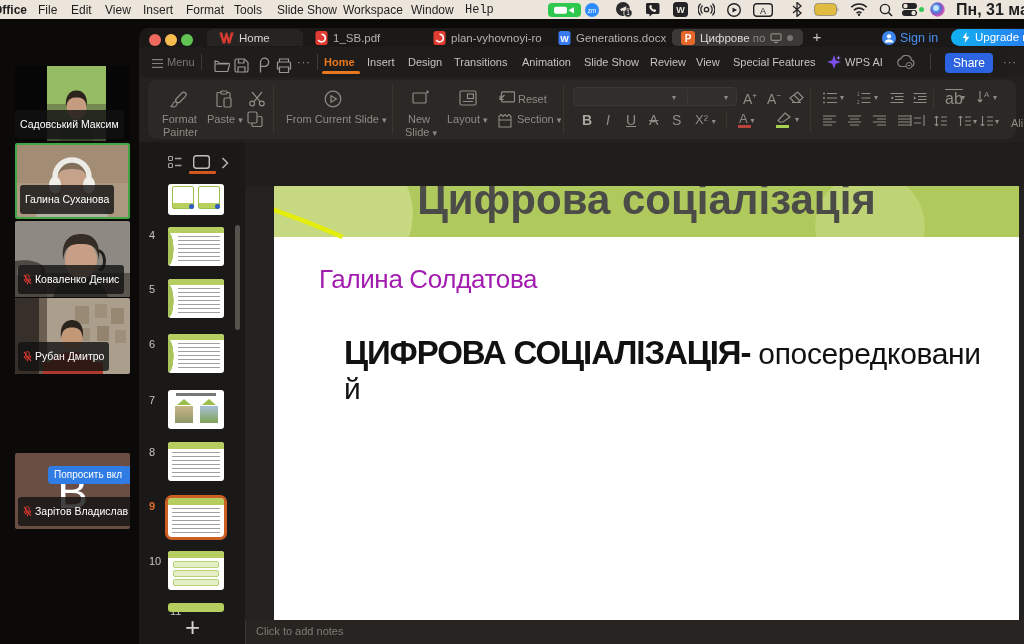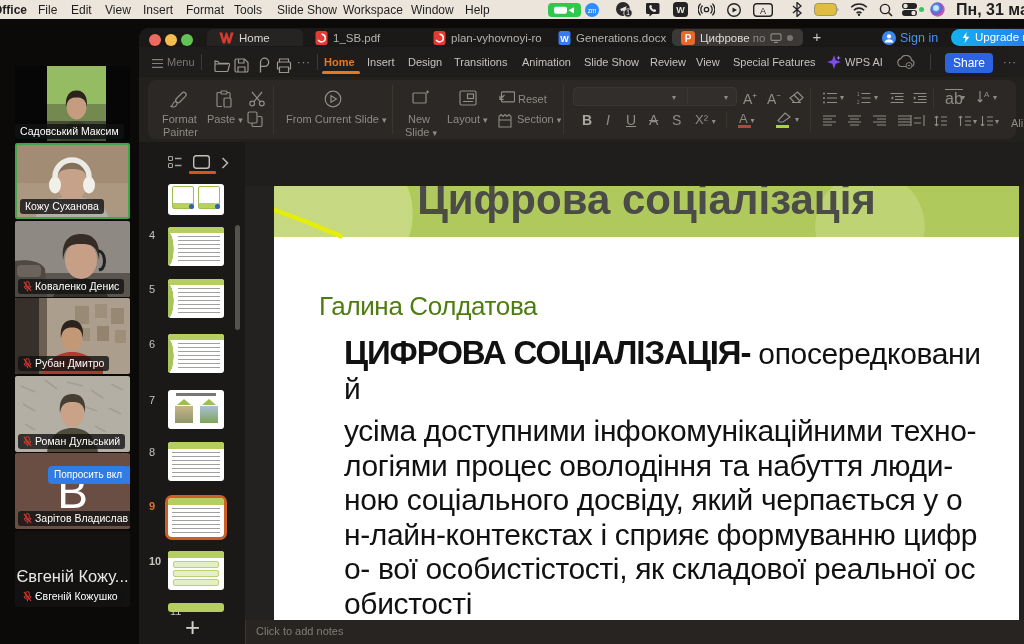--- a/index.html
+++ b/index.html
@@ -9,21 +9,21 @@
 .abs { position:absolute; }
 
 
 #menubar { position:absolute; top:0; left:0; width:1024px; height:19px; background:#ece5dc; }
 #menubar .mi { position:absolute; top:0; height:19px; line-height:20px; font-size:12px; color:#1e1e1e; white-space:nowrap; }
 
 
 #sidebar { position:absolute; top:19px; left:0; width:139px; height:625px; background:#0b0a09; }
 .tile { position:absolute; left:15px; width:115px; overflow:hidden; background:#222; border-radius:2px; }
 .vlabel { position:absolute; left:3px; bottom:3px; background:rgba(18,18,18,0.8); color:#fff;
-  font-size:10.5px; line-height:15px; padding:0 5px; border-radius:3px; white-space:nowrap; display:flex; align-items:center; gap:3px;}
+  font-size:10.5px; line-height:15px; padding:7px 5px; border-radius:3px; white-space:nowrap; display:flex; align-items:center; gap:3px;}
 .micoff { width:9px; height:11px; flex:0 0 auto; }
 
 
 #wpswin { position:absolute; left:139px; top:28px; width:885px; height:616px; background:#201e1c; border-radius:10px 0 0 0; overflow:hidden; }
 #tabbar { position:absolute; left:0; top:0; width:885px; height:19px; background:#1b1918; }
 .tl { position:absolute; top:6px; width:12px; height:12px; border-radius:50%; }
 .tab { position:absolute; top:1px; height:17px; display:flex; align-items:center; gap:5px; font-size:11.5px; color:#b9b5b1; padding:0 9px; border-radius:5px; white-space:nowrap; }
 #ribbon { position:absolute; left:0; top:19px; width:869px; height:30px; background:#1f1d1b; }
 .rmi { position:absolute; top:0; height:30px; line-height:30px; font-size:11px; color:#c6c2be; }
 #toolbar { position:absolute; left:0; top:49px; width:885px; height:65px; background:#23211e; }
@@ -49,21 +49,21 @@
     <span class="mi" style="left:-7px;font-weight:bold;">Office</span>
     <span class="mi" style="left:38px;">File</span>
     <span class="mi" style="left:71px;">Edit</span>
     <span class="mi" style="left:105px;">View</span>
     <span class="mi" style="left:143px;">Insert</span>
     <span class="mi" style="left:186px;">Format</span>
     <span class="mi" style="left:234px;">Tools</span>
     <span class="mi" style="left:277px;">Slide Show</span>
     <span class="mi" style="left:343px;">Workspace</span>
     <span class="mi" style="left:411px;">Window</span>
-    <span class="mi" style="left:465px;">Help</span>
+    <span class="mi" style="left:465px;font-family:Liberation Mono, monospace;">Help</span>
 
     <svg class="abs" style="left:548px;top:2.5px;" width="33" height="14" viewBox="0 0 33 14">
       <rect x="0" y="0" width="33" height="14" rx="4" fill="#2fc84e"></rect>
       <rect x="6" y="3.8" width="13" height="7" rx="2" fill="#fff"></rect>
       <path d="M20.5 7.3 L26 4.2 V10.4 Z" fill="#fff"></path>
     </svg>
     <svg class="abs" style="left:585px;top:2.5px;" width="14" height="14" viewBox="0 0 14 14">
       <circle cx="7" cy="7" r="7" fill="#2d8cff"></circle>
       <text x="7" y="9.5" font-size="6.5" fill="#fff" text-anchor="middle" font-family="Liberation Sans">zm</text>
     </svg>
@@ -155,21 +155,21 @@
       <svg class="abs" style="left:-2px;top:-2px;" width="115" height="76" viewBox="0 0 115 76">
         <rect width="115" height="76" fill="#a28d74"></rect>
         <rect y="40" width="115" height="36" fill="#ac9880"></rect>
         <path d="M20 76 C24 60 40 54 57 54 C74 54 90 60 94 76 Z" fill="#b5b0a5"></path>
         <ellipse cx="57" cy="40" rx="15" ry="18" fill="#c7a28b"></ellipse>
         <path d="M40 44 C37 20 47 16 57 16 C67 16 77 20 74 44 C73 29 69 26 57 26 C45 26 41 29 40 44 Z" fill="#82705d"></path>
         <path d="M40 34 a17 17 0 0 1 34 0" fill="none" stroke="#eceae5" stroke-width="5.5"></path>
         <ellipse cx="40" cy="42" rx="6" ry="8.5" fill="#f1efe9"></ellipse>
         <ellipse cx="74" cy="42" rx="6" ry="8.5" fill="#f1efe9"></ellipse>
       </svg>
-      <div class="vlabel">Кожу Суханова</div>
+      <div class="vlabel">Галина Суханова</div>
     </div>
 
     <div class="tile" style="top:202px;height:76px;">
       <svg class="abs" width="115" height="76" viewBox="0 0 115 76">
         <rect width="115" height="76" fill="#8e8a83"></rect>
         <rect y="52" width="115" height="24" fill="#5a564f"></rect>
         <path d="M0 40 C12 38 26 40 30 48 L32 76 L0 76 Z" fill="#4e4843"></path>
         <rect x="2" y="44" width="24" height="12" rx="4" fill="#6b645c"></rect>
         <path d="M38 76 C42 62 54 57 66 57 C80 57 90 64 93 76 Z" fill="#35322e"></path>
         <ellipse cx="66" cy="39" rx="16" ry="19" fill="#c79f87"></ellipse>
@@ -197,51 +197,31 @@
         <rect x="28" y="64" width="60" height="12" fill="#ad382c"></rect>
         <ellipse cx="57" cy="40" rx="10.5" ry="13" fill="#c39877"></ellipse>
         <path d="M46 40 C44.5 25 52 22 57 22 C62 22 69.5 25 68 40 C66.5 31 63 29.5 57 29.5 C51 29.5 47.5 31 46 40 Z" fill="#2b241e"></path>
       </svg>
       <div class="vlabel"><svg class="micoff" viewBox="0 0 10 12">
             <path d="M5 0.5 a1.9 1.9 0 0 1 1.9 1.9 v3 a1.9 1.9 0 0 1 -3.8 0 v-3 A1.9 1.9 0 0 1 5 0.5 Z M1.3 5.4 a3.7 3.7 0 0 0 7.4 0 M5 9.1 v2.3" fill="none" stroke="#e03a30" stroke-width="1.1"></path>
             <path d="M1 0.8 L9 11" stroke="#e03a30" stroke-width="1.2"></path>
           </svg>Рубан Дмитро</div>
     </div>
 
-    <div class="tile" style="top:357px;height:76px;background:#0a0a0a;">
-      <svg class="abs" width="115" height="76" viewBox="0 0 115 76">
-        <rect width="115" height="76" fill="#b3afa5"></rect>
-        <path d="M6 10 l14 6 M30 4 l12 9 M52 6 l16 4 M76 14 l12 8 M96 8 l12 6 M8 28 l12 7 M68 30 l14 5 M94 32 l12 6 M10 48 l10 6 M80 50 l11 6" stroke="#a29e94" stroke-width="1.6" fill="none"></path>
-        <path d="M32 76 C35 58 46 52 57.5 52 C69 52 80 58 83 76 Z" fill="#4f4c3c"></path>
-        <ellipse cx="57.5" cy="37" rx="11.5" ry="14" fill="#c9a287"></ellipse>
-        <path d="M45 37 C43.5 21 51 18 57.5 18 C64 18 71.5 21 70 37 C68.5 28 64.5 26 57.5 26 C50.5 26 46.5 28 45 37 Z" fill="#463d33"></path>
-      </svg>
-      <div class="vlabel"><svg class="micoff" viewBox="0 0 10 12">
-            <path d="M5 0.5 a1.9 1.9 0 0 1 1.9 1.9 v3 a1.9 1.9 0 0 1 -3.8 0 v-3 A1.9 1.9 0 0 1 5 0.5 Z M1.3 5.4 a3.7 3.7 0 0 0 7.4 0 M5 9.1 v2.3" fill="none" stroke="#e03a30" stroke-width="1.1"></path>
-            <path d="M1 0.8 L9 11" stroke="#e03a30" stroke-width="1.2"></path>
-          </svg>Роман Дульський</div>
-    </div>
 
     <div class="tile" style="top:434px;height:76px;background:#6a4e43;">
       <div class="abs" style="left:0;top:14px;width:115px;text-align:center;color:#fff;font-size:46px;line-height:50px;">В</div>
       <div class="abs" style="left:33px;top:13px;height:18px;background:#2e7ce4;border-radius:4px;color:#fff;font-size:10px;line-height:18px;padding:0 6px;white-space:nowrap;">Попросить вкл</div>
       <div class="abs" style="left:110px;top:13px;width:15px;height:18px;background:#2e7ce4;border-radius:4px;color:#fff;font-size:10px;line-height:16px;text-align:center;">··</div>
       <div class="vlabel"><svg class="micoff" viewBox="0 0 10 12">
             <path d="M5 0.5 a1.9 1.9 0 0 1 1.9 1.9 v3 a1.9 1.9 0 0 1 -3.8 0 v-3 A1.9 1.9 0 0 1 5 0.5 Z M1.3 5.4 a3.7 3.7 0 0 0 7.4 0 M5 9.1 v2.3" fill="none" stroke="#e03a30" stroke-width="1.1"></path>
             <path d="M1 0.8 L9 11" stroke="#e03a30" stroke-width="1.2"></path>
           </svg>Зарітов Владислав</div>
     </div>
 
-    <div class="tile" style="top:512px;height:76px;background:#131211;">
-      <div class="abs" style="left:0;top:36px;width:115px;text-align:center;color:#e8e6e3;font-size:16.5px;">Євгеній Кожу...</div>
-      <div class="vlabel"><svg class="micoff" viewBox="0 0 10 12">
-            <path d="M5 0.5 a1.9 1.9 0 0 1 1.9 1.9 v3 a1.9 1.9 0 0 1 -3.8 0 v-3 A1.9 1.9 0 0 1 5 0.5 Z M1.3 5.4 a3.7 3.7 0 0 0 7.4 0 M5 9.1 v2.3" fill="none" stroke="#e03a30" stroke-width="1.1"></path>
-            <path d="M1 0.8 L9 11" stroke="#e03a30" stroke-width="1.2"></path>
-          </svg>Євгеній Кожушко</div>
-    </div>
   </div>
 
   <div id="wpswin">
     <div id="tabbar">
       <div class="tl" style="left:10px;background:#ee6a5e;"></div>
       <div class="tl" style="left:26px;background:#f5bd4f;"></div>
       <div class="tl" style="left:42px;background:#61c354;"></div>
       <div class="tab" style="left:68px;width:96px;background:#262423;border-radius:6px 6px 0 0;color:#d8d5d1;padding:0 12px;box-sizing:border-box;">
         <svg width="15" height="12" viewBox="0 0 15 12">
             <path d="M0.3 0.5 h3 l1.5 6.5 L6.9 0.5 h1.2 l2.1 6.5 L11.7 0.5 h3 L11.2 11.5 h-2.4 L7.5 6 L6.2 11.5 H3.8 Z" fill="#d83b2e"></path>
@@ -542,21 +522,21 @@
         <div class="abs" style="left:0;top:0;width:56px;height:7px;background:#b6cd5f;"></div>
         <div class="abs" style="left:4px;top:10px;width:48px;height:25px;background:repeating-linear-gradient(#a0a09d 0 1px, transparent 1px 4px);"></div>
       </div>
 
       <span class="tnum" style="top:358px;color:#e0702a;font-weight:bold;">9</span>
       <div class="abs" style="left:26px;top:353px;width:62px;height:45px;border:3px solid #cb5f24;border-radius:7px;background:#fff;overflow:hidden;">
         <div class="abs" style="left:0;top:0;width:56px;height:7px;background:#b6cd5f;"></div>
         <div class="abs" style="left:4px;top:10px;width:48px;height:28px;background:repeating-linear-gradient(#a0a09d 0 1px, transparent 1px 4px);"></div>
       </div>
 
-      <span class="tnum" style="top:413px;font-weight:bold;">10</span>
+      <span class="tnum" style="top:413px;">10</span>
       <div class="thumb" style="top:409px;height:39px;">
         <div class="abs" style="left:0;top:0;width:56px;height:7px;background:#b6cd5f;"></div>
         <div class="abs" style="left:5px;top:10px;width:46px;height:7px;background:#e4efc5;border:1px solid #b9d273;border-radius:2px;"></div>
         <div class="abs" style="left:5px;top:19px;width:46px;height:7px;background:#e4efc5;border:1px solid #b9d273;border-radius:2px;"></div>
         <div class="abs" style="left:5px;top:28px;width:46px;height:7px;background:#e4efc5;border:1px solid #b9d273;border-radius:2px;"></div>
       </div>
 
       <span class="tnum" style="top:463px;margin-left:21px;">11</span>
       <div class="thumb" style="top:461px;height:9px;background:#b6cd5f;"></div>
 
@@ -567,23 +547,22 @@
     <div id="canvas">
       <div id="slide">
         <div class="abs" style="left:0;top:0;width:745px;height:51px;background:
           radial-gradient(circle 72px at 9% 55%, rgba(229,238,180,0.42) 99%, transparent),
           radial-gradient(circle 55px at 80% 80%, rgba(227,237,175,0.28) 99%, transparent),
           linear-gradient(#b0c95c,#b0c95c);"></div>
         <svg class="abs" style="left:0;top:0;" width="120" height="62" viewBox="0 0 120 62">
             <path d="M-1 23.5 Q 34 35.5 68.5 50.8" fill="none" stroke="#e4ee0a" stroke-width="4.6"></path>
           </svg>
         <div class="abs" style="left:0;top:-11px;width:745px;text-align:center;font-size:42px;font-weight:bold;color:#4b4b47;line-height:50px;">Цифрова соціалізація</div>
-        <div class="abs" style="left:45px;top:105px;font-size:26px;color:#4d7c0f;line-height:30px;letter-spacing:-0.35px;">Галина Солдатова</div>
+        <div class="abs" style="left:45px;top:78px;font-size:26px;color:#a21caf;line-height:30px;letter-spacing:-0.35px;">Галина Солдатова</div>
         <div class="abs" style="left:70px;top:150px;font-size:30px;color:#111;line-height:34.6px;letter-spacing:-0.35px;"><span style="font-size:33px;font-weight:bold;letter-spacing:-1.1px;">ЦИФРОВА СОЦІАЛІЗАЦІЯ-</span> опосередковани<br>й</div>
-        <div class="abs" style="left:70px;top:228px;font-size:30px;color:#111;line-height:34.6px;letter-spacing:-0.35px;">усіма доступними інфокомунікаційними техно-<br>логіями процес оволодіння та набуття люди-<br>ною соціального досвіду, який черпається у о<br>н-лайн-контекстах і сприяє формуванню цифр<br>о- вої особистістості, як складової реальної ос<br>обистості</div>
       </div>
     </div>
     <div id="notes">
         <span>Click to add notes</span>
       </div>
   </div>
 
 </div>
 
 </body></html>

